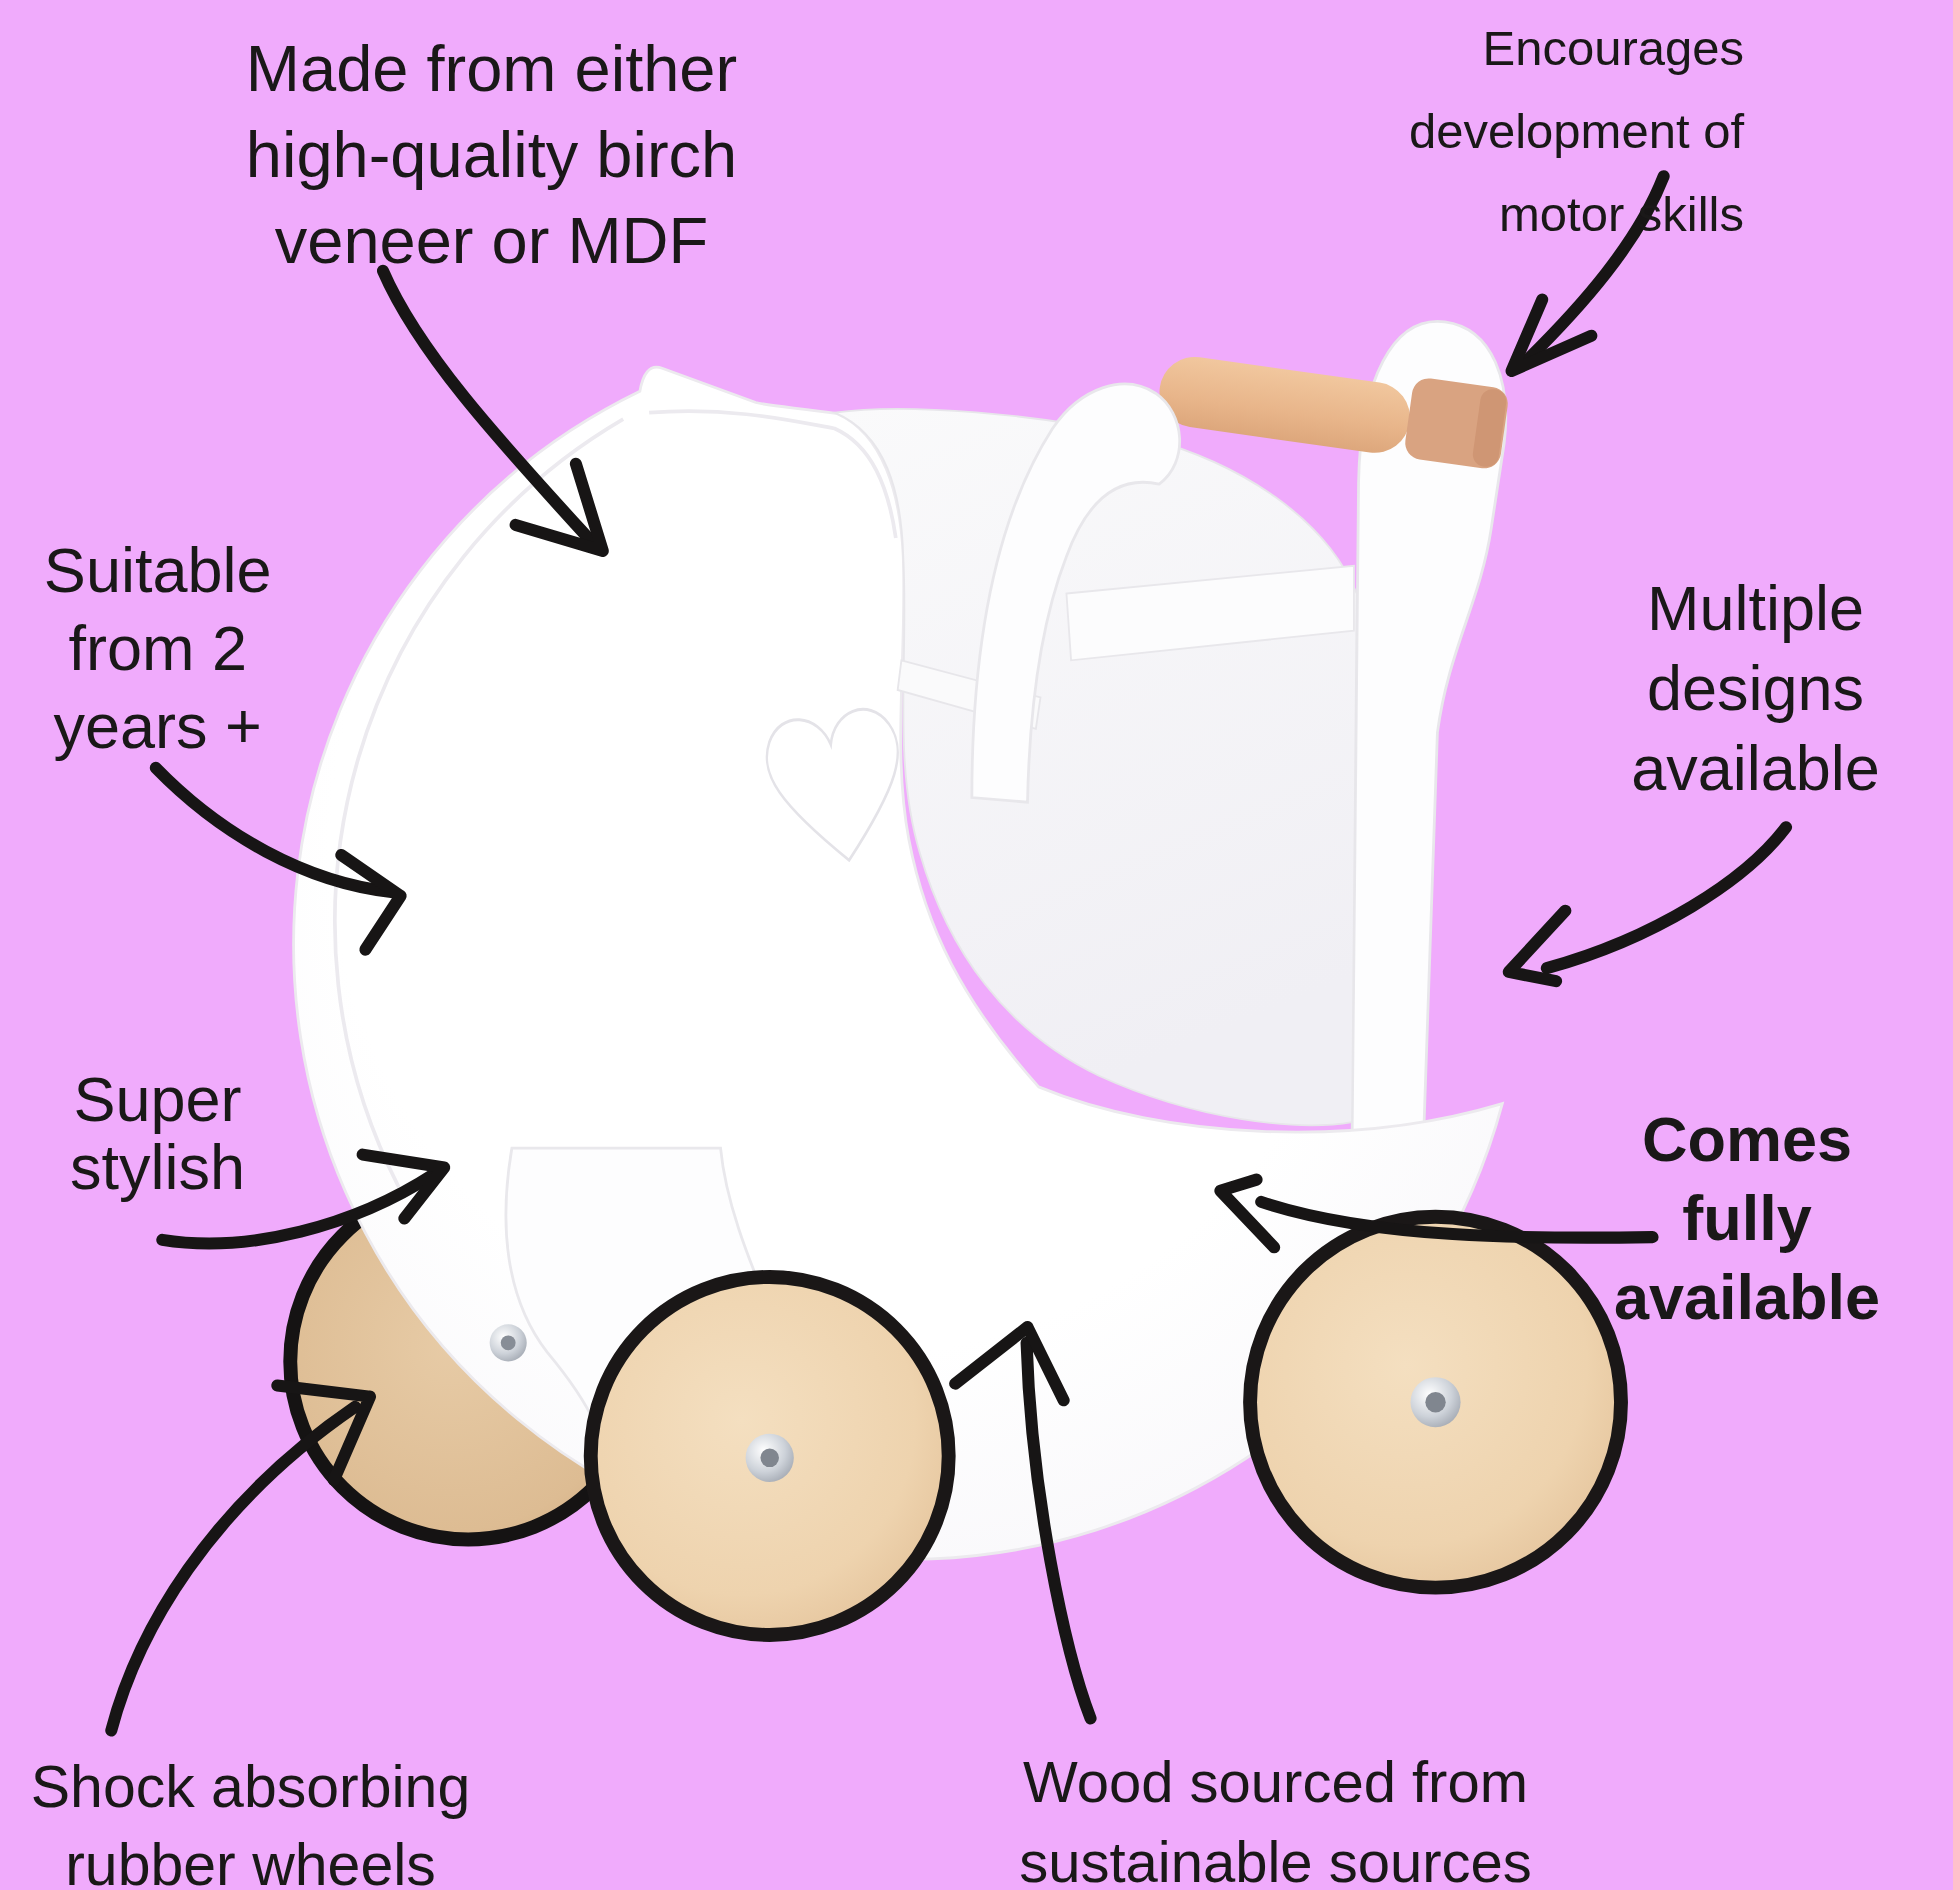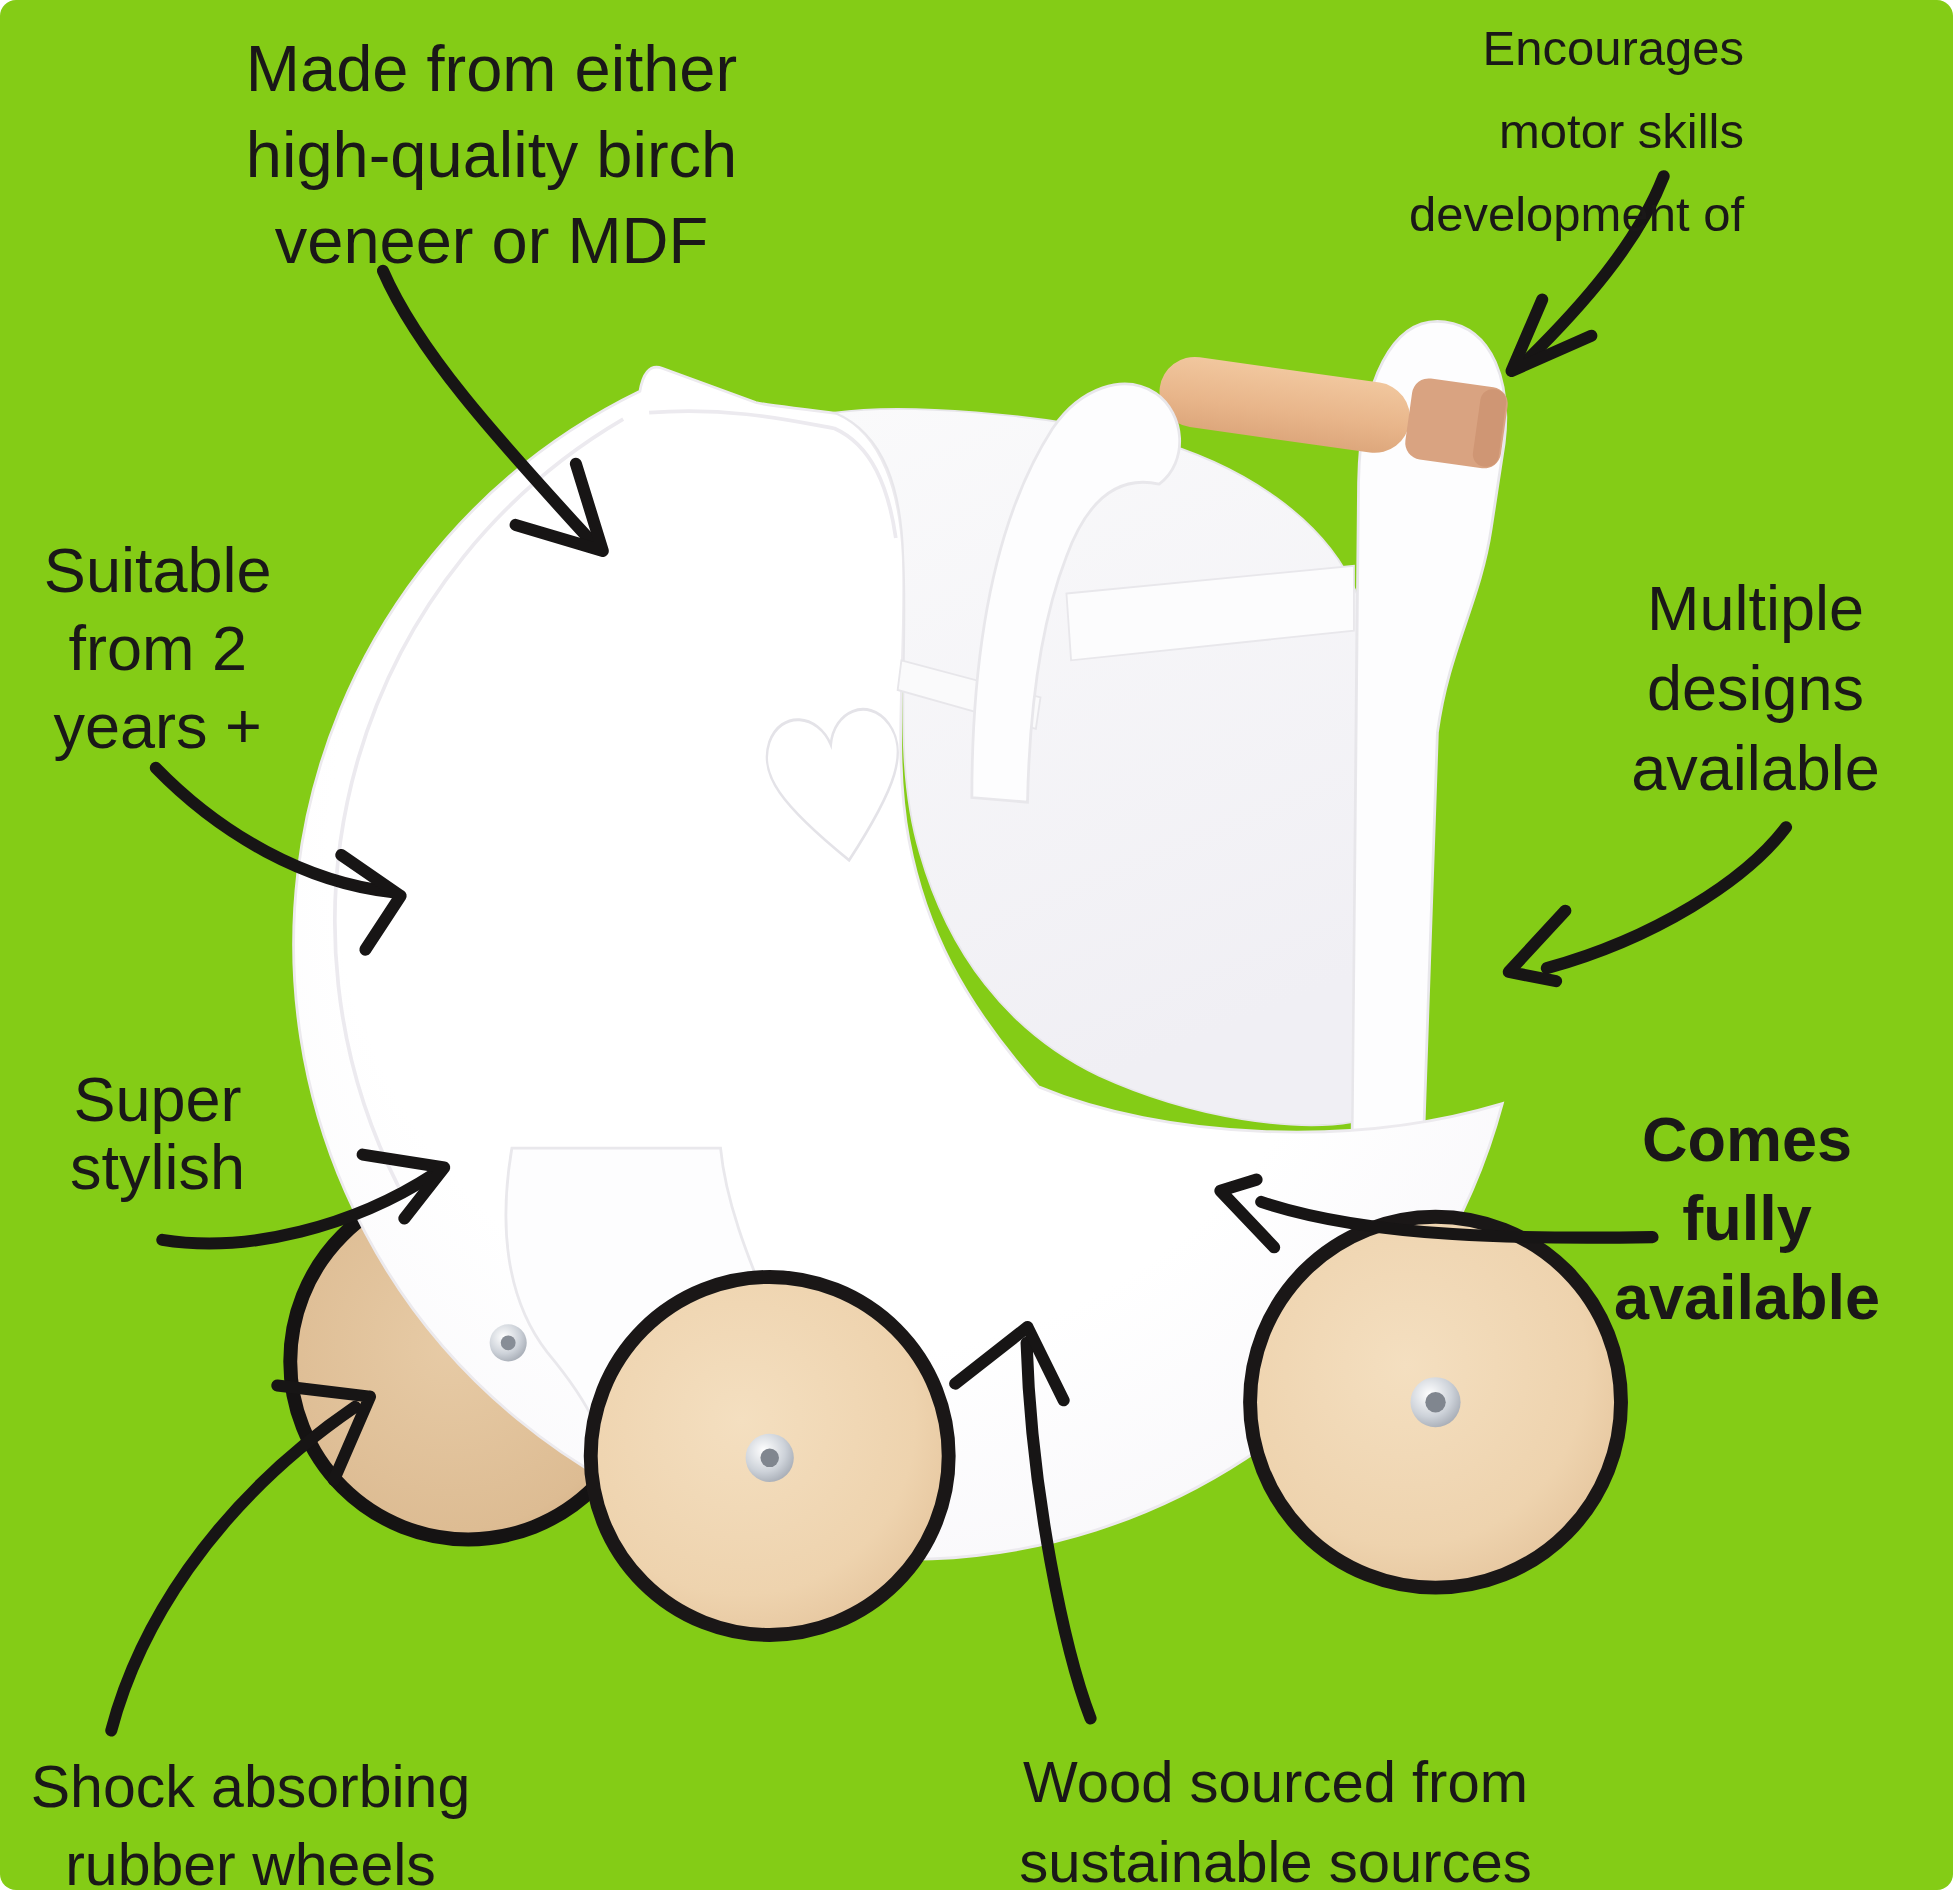--- a/index.html
+++ b/index.html
@@ -1,23 +1,22 @@
 <!DOCTYPE html>
 <html style="font-size:15px"><head>
 <meta charset="utf-8">
 <style>
   html,body{margin:0;padding:0;background:#ffffff;}
   #stage{
     position:relative;
     width:1953px;
     height:1890px;
-    background:#84cc16;
+    background:#f0abfc;
     overflow:hidden;
     font-family:"Liberation Sans", sans-serif;
-    border-radius:16px;
   }
   #scene{position:absolute;left:0;top:0;width:1953px;height:1890px;}
   .label{
     position:absolute;
     color:#1a1818;
     text-align:center;
     font-family:"Liberation Sans", sans-serif;
     z-index:5;
   }
   .label .ln{white-space:nowrap;}
@@ -179,22 +178,22 @@
   </svg>
 
   <div class="label" id="lbl-made">
     <div class="ln">Made from either</div>
     <div class="ln">high-quality birch</div>
     <div class="ln">veneer or MDF</div>
   </div>
 
   <div class="label" id="lbl-encourages">
     <div class="ln">Encourages</div>
+    <div class="ln">development of</div>
     <div class="ln">motor skills</div>
-    <div class="ln">development of</div>
   </div>
 
   <div class="label" id="lbl-suitable">
     <div class="ln">Suitable</div>
     <div class="ln">from 2</div>
     <div class="ln">years +</div>
   </div>
 
   <div class="label" id="lbl-super">
     <div class="ln">Super</div>

